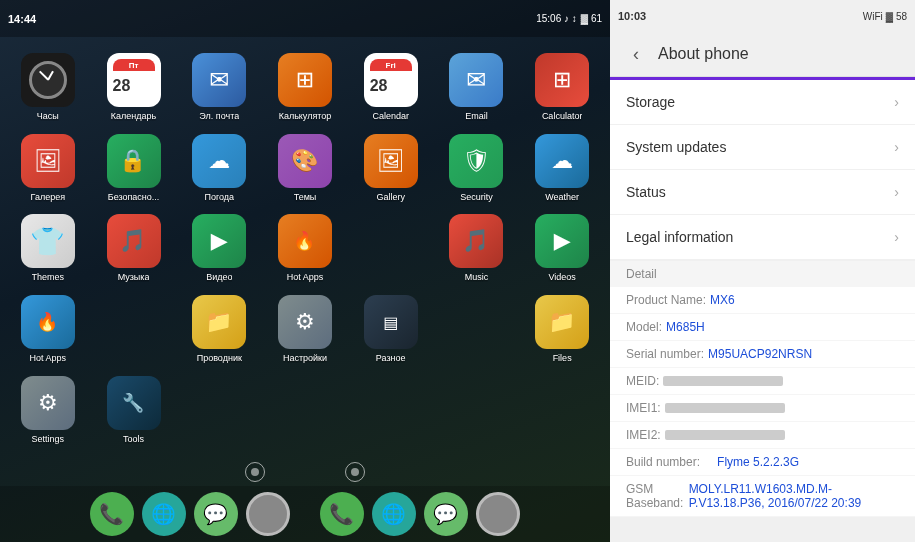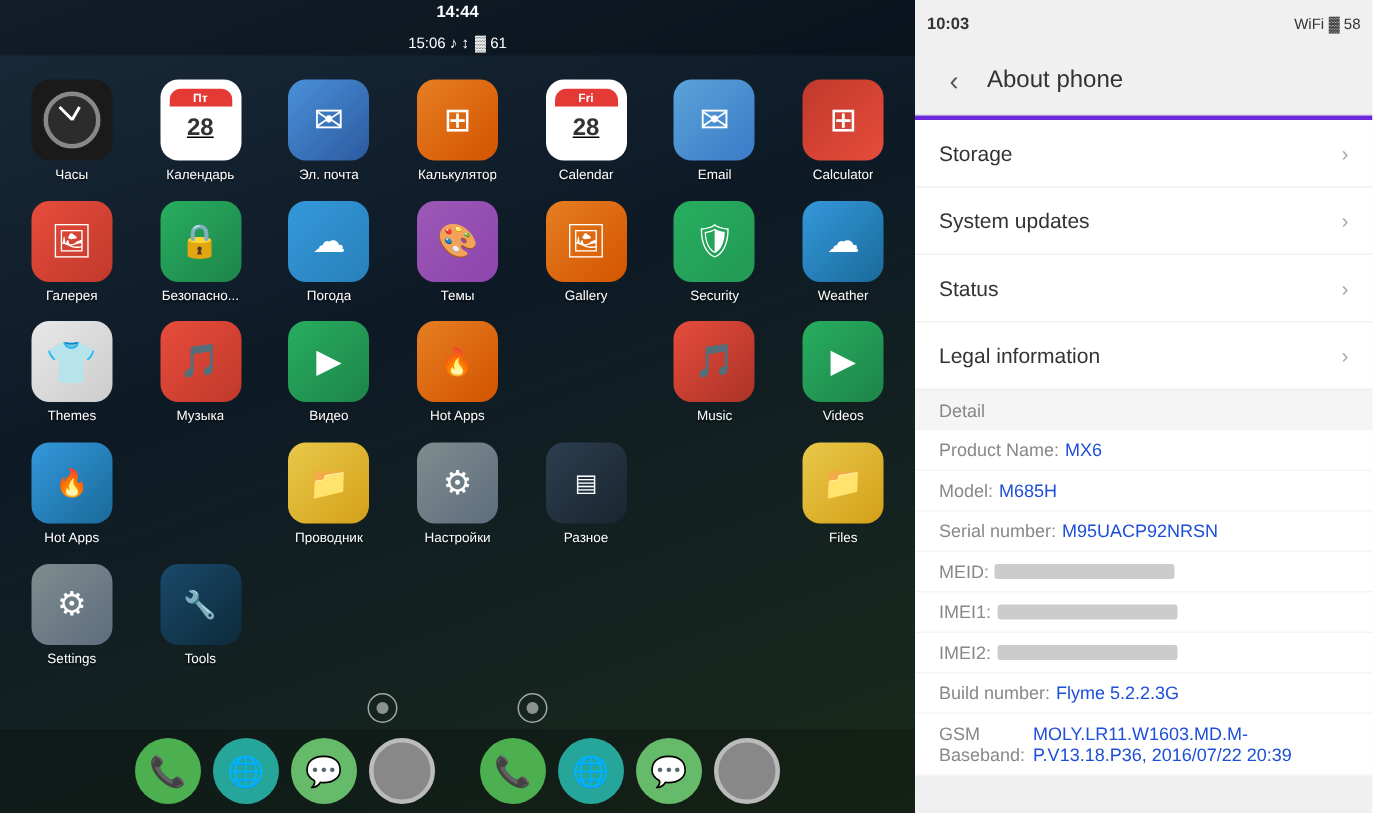--- a/index.html
+++ b/index.html
@@ -15,21 +15,20 @@
       flex-direction: column;
     }
 
     .status-bar-left {
       display: flex;
       justify-content: space-between;
       align-items: center;
       padding: 2px 8px;
       height: 37px;
       background: rgba(0,0,0,0.3);
-      flex-direction: column;
     }
     .status-bar-left .time { color: #fff; font-size: 11px; font-weight: bold; }
     .status-bar-left .right-icons { display: flex; align-items: center; gap: 4px; color: #fff; font-size: 10px; }
 
     .app-grid {
       display: grid;
       grid-template-columns: repeat(7, 1fr);
       gap: 0;
       padding: 10px 5px;
       flex: 1;
@@ -220,21 +219,21 @@
     
     .cal-icon {
       background: #fff;
       width: 42px;
       height: 42px;
       border-radius: 8px;
       overflow: hidden;
     }
     .cal-header { background: #e53935; height: 12px; display: flex; align-items: center; justify-content: center; }
     .cal-header span { color: #fff; font-size: 8px; font-weight: bold; }
-    .cal-body { display: flex; flex-direction: column; align-items: center; justify-content: center; height: calc(100% - 12px); text-decoration: underline; }
+    .cal-body { display: flex; flex-direction: column; align-items: flex-start; justify-content: center; height: calc(100% - 12px); }
     .cal-day { font-size: 16px; font-weight: bold; color: #333; line-height: 1; }
 
     
     .tshirt { font-size: 28px; color: #ecf0f1; }
 
     
     .env-icon { font-size: 24px; }
   </style>
 </head>
 <body>
@@ -545,21 +544,21 @@
           <span class="detail-item-value blurred" style="background: rgb(204, 204, 204); color: transparent; border-radius: 2px; font-size: 12px;">██████████████</span>
         </div>
       </div>
       <div class="detail-item">
         <div style="display: flex; align-items: center; gap: 4px;">
           <span class="detail-item-label">IMEI2:</span>
           <span class="detail-item-value blurred" style="background: rgb(204, 204, 204); color: transparent; border-radius: 2px; font-size: 12px;">██████████████</span>
         </div>
       </div>
       <div class="detail-item">
-        <div style="display: flex; align-items: center; gap: 4px;">
+        <div style="display: flex; align-items: center; gap: 17px;">
           <span class="detail-item-label">Build number:</span>
           <span class="detail-item-value" style="font-size: 12px;">Flyme 5.2.2.3G</span>
         </div>
       </div>
       <div class="detail-item">
         <div style="display: flex; align-items: center; gap: 4px;">
           <span class="detail-item-label">GSM Baseband:</span>
           <span class="detail-item-value" style="font-size: 12px;">MOLY.LR11.W1603.MD.M-P.V13.18.P36, 2016/07/22 20:39</span>
         </div>
       </div>

